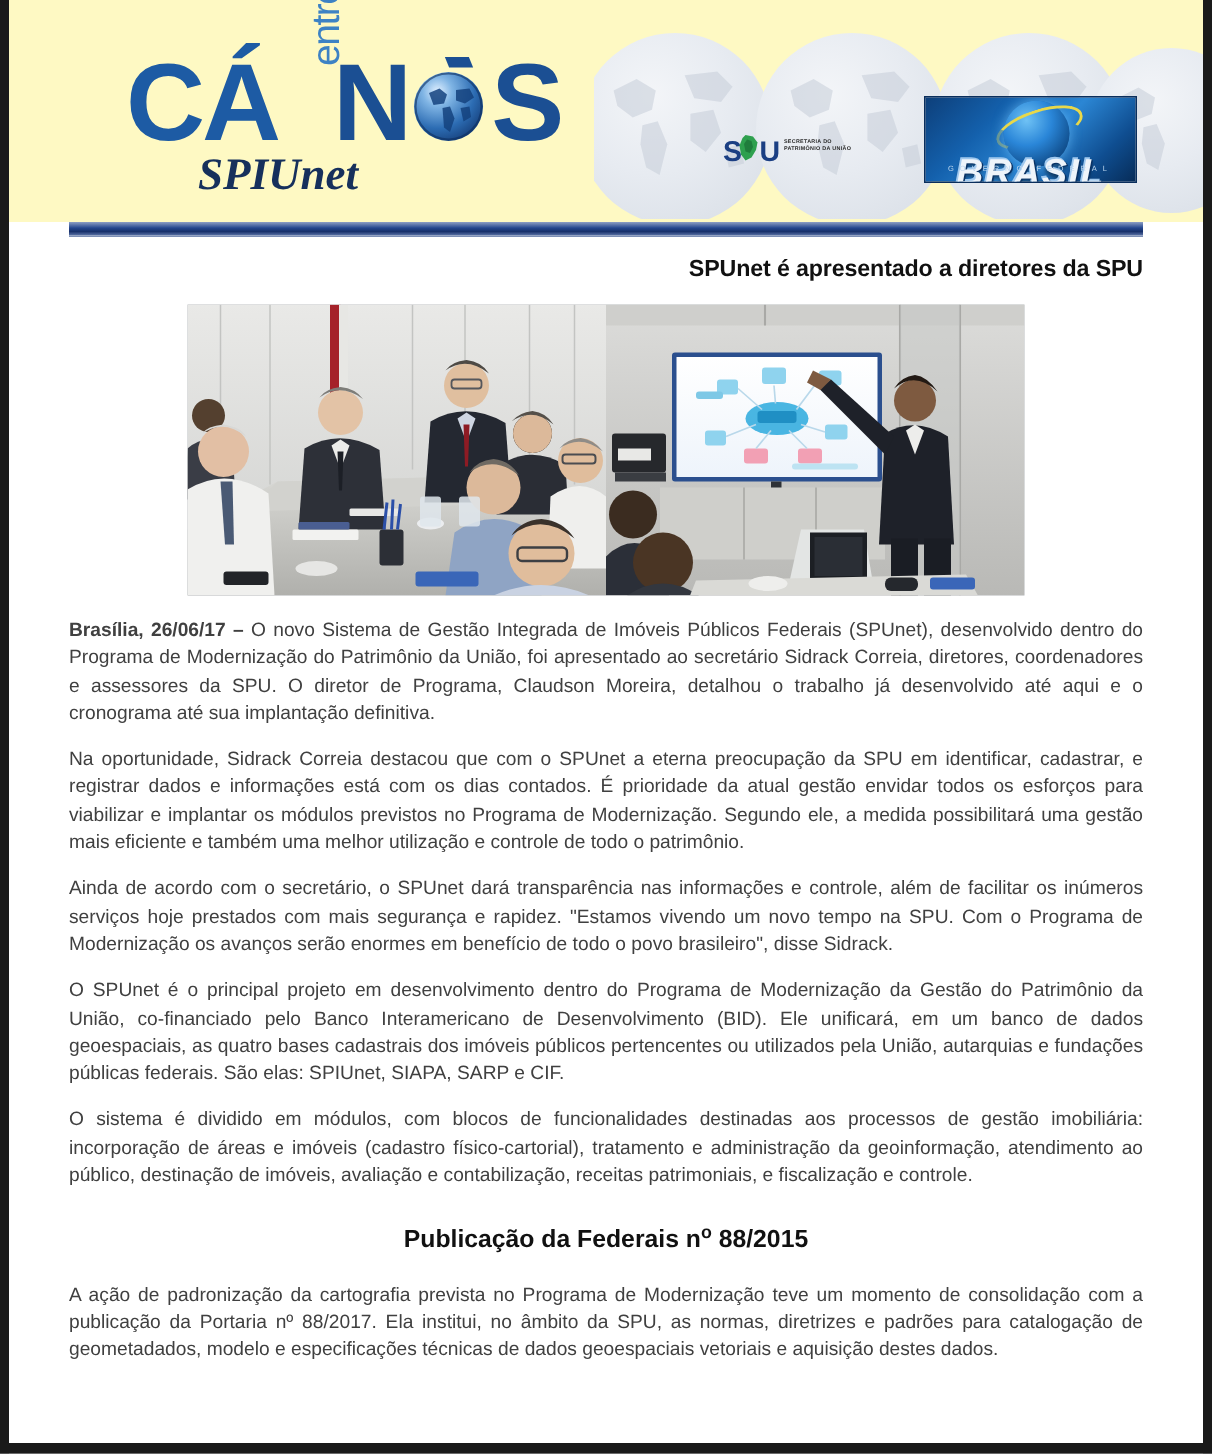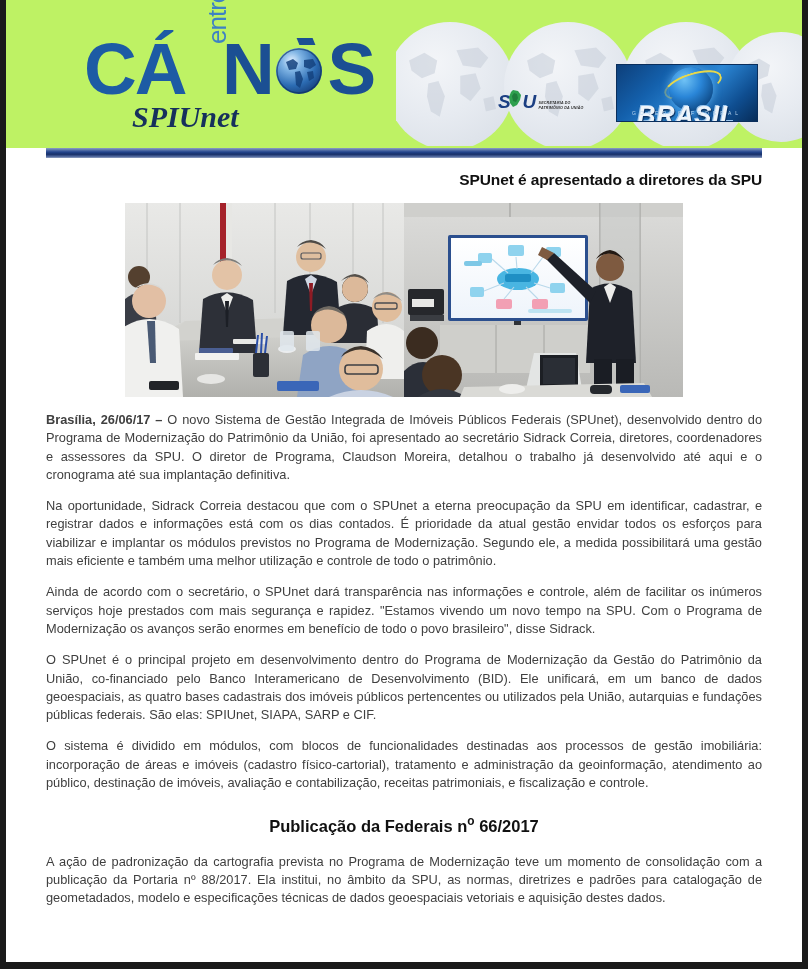--- a/index.html
+++ b/index.html
@@ -20,45 +20,44 @@
     border-left: 6px solid #1a1a1a;
     border-right: 6px solid #1a1a1a;
     border-bottom: 7px solid #1a1a1a;
     box-sizing: border-box;
   }
 
   
   .masthead {
     position: relative;
     height: 148px;
-    background: #bef264;
+    background: #fef9c3;
     overflow: hidden;
   }
   .globe-watermarks {
     position: absolute;
     left: 390px;
     top: 18px;
     width: 418px;
     height: 128px;
     overflow: hidden;
   }
   .wm-globe {
     position: absolute;
     border-radius: 50%;
     background: radial-gradient(circle at 38% 32%, #f3f5f8 0%, #e7ebf1 45%, #dfe4eb 72%, #d6dce5 100%);
   }
   .wm-globe svg { display: block; opacity: .55; }
   .spu-logo {
     position: absolute;
-    left: 492px;
+    left: 476px;
     top: 92px;
     display: flex;
-    align-items: flex-end;
+    align-items: flex-start;
     gap: 3px;
-    font-style: italic;
   }
   .spu-mark {
     position: relative;
     font-size: 19px;
     font-weight: bold;
     color: #1b3f83;
     letter-spacing: -0.5px;
     line-height: 1;
   }
   .spu-brazil {
@@ -586,18 +585,18 @@
     </p>
 
     <p class="body">Na oportunidade, Sidrack Correia destacou que com o SPUnet a eterna preocupação da SPU em identificar, cadastrar, e registrar dados e informações está com os dias contados. É prioridade da atual gestão envidar todos os esforços para viabilizar e implantar os módulos previstos no Programa de Modernização. Segundo ele, a medida possibilitará uma gestão mais eficiente e também uma melhor utilização e controle de todo o patrimônio.</p>
 
     <p class="body">Ainda de acordo com o secretário, o SPUnet dará transparência nas informações e controle, além de facilitar os inúmeros serviços hoje prestados com mais segurança e rapidez. "Estamos vivendo um novo tempo na SPU. Com o Programa de Modernização os avanços serão enormes em benefício de todo o povo brasileiro", disse Sidrack.</p>
 
     <p class="body">O SPUnet é o principal projeto em desenvolvimento dentro do Programa de Modernização da Gestão do Patrimônio da União, co-financiado pelo Banco Interamericano de Desenvolvimento (BID). Ele unificará, em um banco de dados geoespaciais, as quatro bases cadastrais dos imóveis públicos pertencentes ou utilizados pela União, autarquias e fundações públicas federais. São elas: SPIUnet, SIAPA, SARP e CIF.</p>
 
     <p class="body">O sistema é dividido em módulos, com blocos de funcionalidades destinadas aos processos de gestão imobiliária: incorporação de áreas e imóveis (cadastro físico-cartorial), tratamento e administração da geoinformação, atendimento ao público, destinação de imóveis, avaliação e contabilização, receitas patrimoniais, e fiscalização e controle.</p>
 
-    <h2 class="subhead"><span>Publicação da Federais n</span><span class="sup">o</span><span> 66/2017</span></h2>
+    <h2 class="subhead"><span>Publicação da Federais n</span><span class="sup">o</span><span> 88/2015</span></h2>
 
     <p class="body">A ação de padronização da cartografia prevista no Programa de Modernização teve um momento de consolidação com a publicação da Portaria nº 88/2017. Ela institui, no âmbito da SPU, as normas, diretrizes e padrões para catalogação de geometadados, modelo e especificações técnicas de dados geoespaciais vetoriais e aquisição destes dados.</p>
 
   </div>
 </div>
 
 </body></html>

